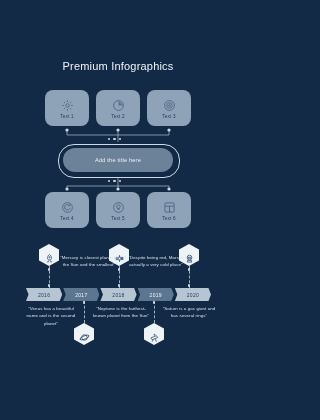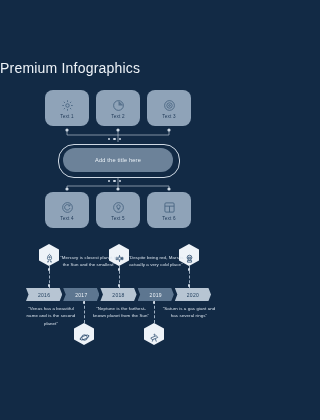--- a/index.html
+++ b/index.html
@@ -6,22 +6,22 @@
   body{
     width:236px;height:420px;overflow:hidden;
     background:#122a45;
     font-family:"Liberation Sans","DejaVu Sans",sans-serif;
     position:relative;
   }
   .canvas{position:absolute;inset:0;}
 
   
   .title{
-    position:absolute;top:60px;left:0;width:236px;
-    color:#eef3f8;font-size:14px;letter-spacing:.2px;font-weight:400;
+    position:absolute;top:60px;left:0;width:236px;text-align:center;
+    color:#eef3f8;font-size:11px;letter-spacing:.2px;font-weight:400;
   }
 
   
   .card{
     position:absolute;width:44px;height:36px;border-radius:8px;
     background:#8fa3b8;
     display:flex;flex-direction:column;align-items:center;justify-content:center;
     gap:3px;
   }
   .card .ic{width:13px;height:13px;opacity:.85;}

